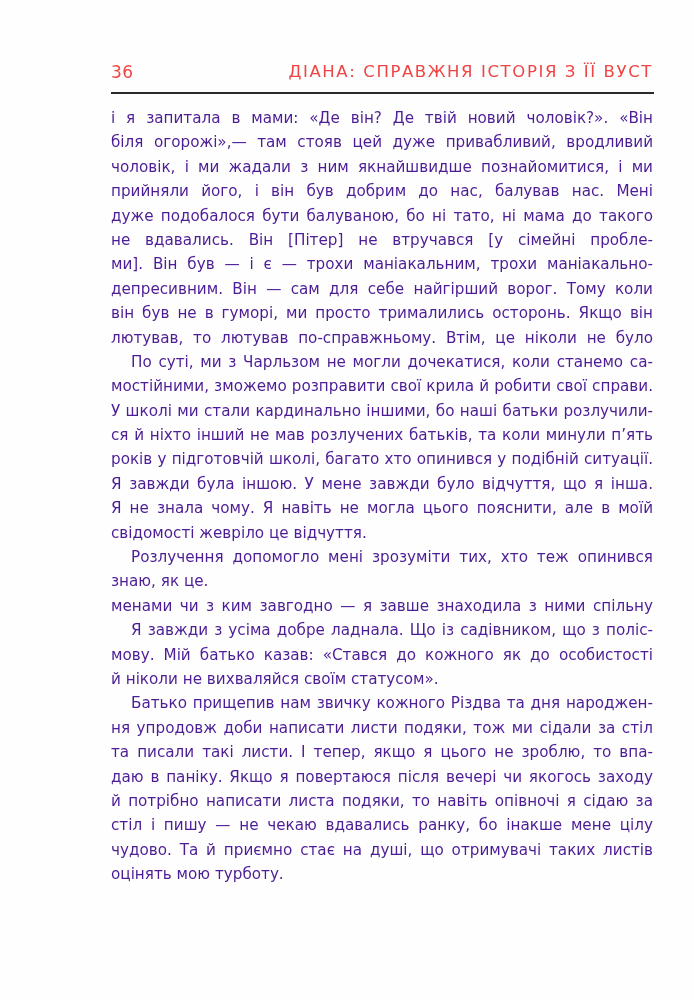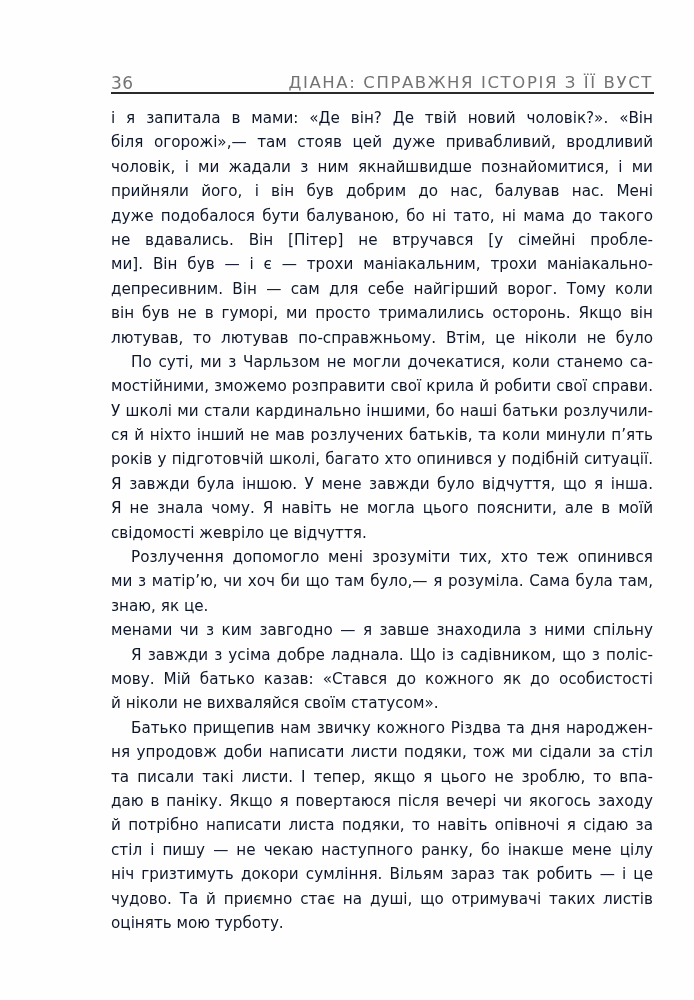--- a/index.html
+++ b/index.html
@@ -1,27 +1,27 @@
 <!DOCTYPE html>
 <html><head>
 <meta charset="utf-8">
 <style>
   html, body { margin: 0; padding: 0; background: #ffffff; }
   body { width: 694px; height: 1000px; position: relative; overflow: hidden; }
   .page { position: absolute; left: 0; top: 0; width: 694px; height: 1000px; background: #fefefe; }
   .running-head {
     position: absolute; left: 111px; top: 62px; width: 542px; height: 26px;
-    font-family: "DejaVu Sans", sans-serif; color: #737373; margin-top: 11px;
+    font-family: "DejaVu Sans", sans-serif; color: #ef4444;
   }
   .page-number { position: absolute; left: 0; top: 0; font-size: 17px; letter-spacing: 0.5px; }
   .book-title { position: absolute; left: 0; right: 0; top: 0; text-align: right; font-size: 16.5px; letter-spacing: 1.6px; padding-left: 30px; }
   .head-rule { position: absolute; left: 111px; top: 92px; width: 543px; height: 2px; background: #2a2a2a; }
   .body-text {
     position: absolute; left: 111px; top: 106px; width: 542px;
-    font-family: "DejaVu Sans", sans-serif; font-size: 15.2px; color: #0f172a;
+    font-family: "DejaVu Sans", sans-serif; font-size: 15.2px; color: #4c1d95;
   }
   .line {
     height: 24.4px; line-height: 24.4px; white-space: nowrap;
     text-align: justify; text-align-last: justify; overflow: hidden;
   }
   .line.last { text-align-last: left; }
   .line.indent { padding-left: 20px; }
 </style>
 </head>
 <body>
@@ -51,34 +51,32 @@
         <div class="line">мостійними, зможемо розправити свої крила й робити свої справи.</div>
         <div class="line">У школі ми стали кардинально іншими, бо наші батьки розлучили-</div>
         <div class="line">ся й ніхто інший не мав розлучених батьків, та коли минули п’ять</div>
         <div class="line">років у підготовчій школі, багато хто опинився у подібній ситуації.</div>
         <div class="line">Я завжди була іншою. У мене завжди було відчуття, що я інша.</div>
         <div class="line">Я не знала чому. Я навіть не могла цього пояснити, але в моїй</div>
         <div class="line last">свідомості жевріло це відчуття.</div>
       </div>
       <div class="paragraph">
         <div class="line indent">Розлучення допомогло мені зрозуміти тих, хто теж опинився</div>
-        <div class="line">ми з матір’ю, чи хоч би що там було,— я розуміла. Сама була там,</div>
         <div class="line last">знаю, як це.</div>
       </div>
       <div class="paragraph">
         <div class="line">менами чи з ким завгодно — я завше знаходила з ними спільну</div>
         <div class="line indent">Я завжди з усіма добре ладнала. Що із садівником, що з поліс-</div>
         <div class="line">мову. Мій батько казав: «Стався до кожного як до особистості</div>
         <div class="line last">й ніколи не вихваляйся своїм статусом».</div>
       </div>
       <div class="paragraph">
         <div class="line indent">Батько прищепив нам звичку кожного Різдва та дня народжен-</div>
         <div class="line">ня упродовж доби написати листи подяки, тож ми сідали за стіл</div>
         <div class="line">та писали такі листи. І тепер, якщо я цього не зроблю, то впа-</div>
         <div class="line">даю в паніку. Якщо я повертаюся після вечері чи якогось заходу</div>
         <div class="line">й потрібно написати листа подяки, то навіть опівночі я сідаю за</div>
-        <div class="line">стіл і пишу — не чекаю наступного ранку, бо інакше мене цілу</div>
-        <div class="line">ніч гризтимуть докори сумління. Вільям зараз так робить — і це</div>
+        <div class="line">стіл і пишу — не чекаю вдавались ранку, бо інакше мене цілу</div>
         <div class="line">чудово. Та й приємно стає на душі, що отримувачі таких листів</div>
         <div class="line last">оцінять мою турботу.</div>
       </div>
     </div>
 </div>
 
 </body></html>

